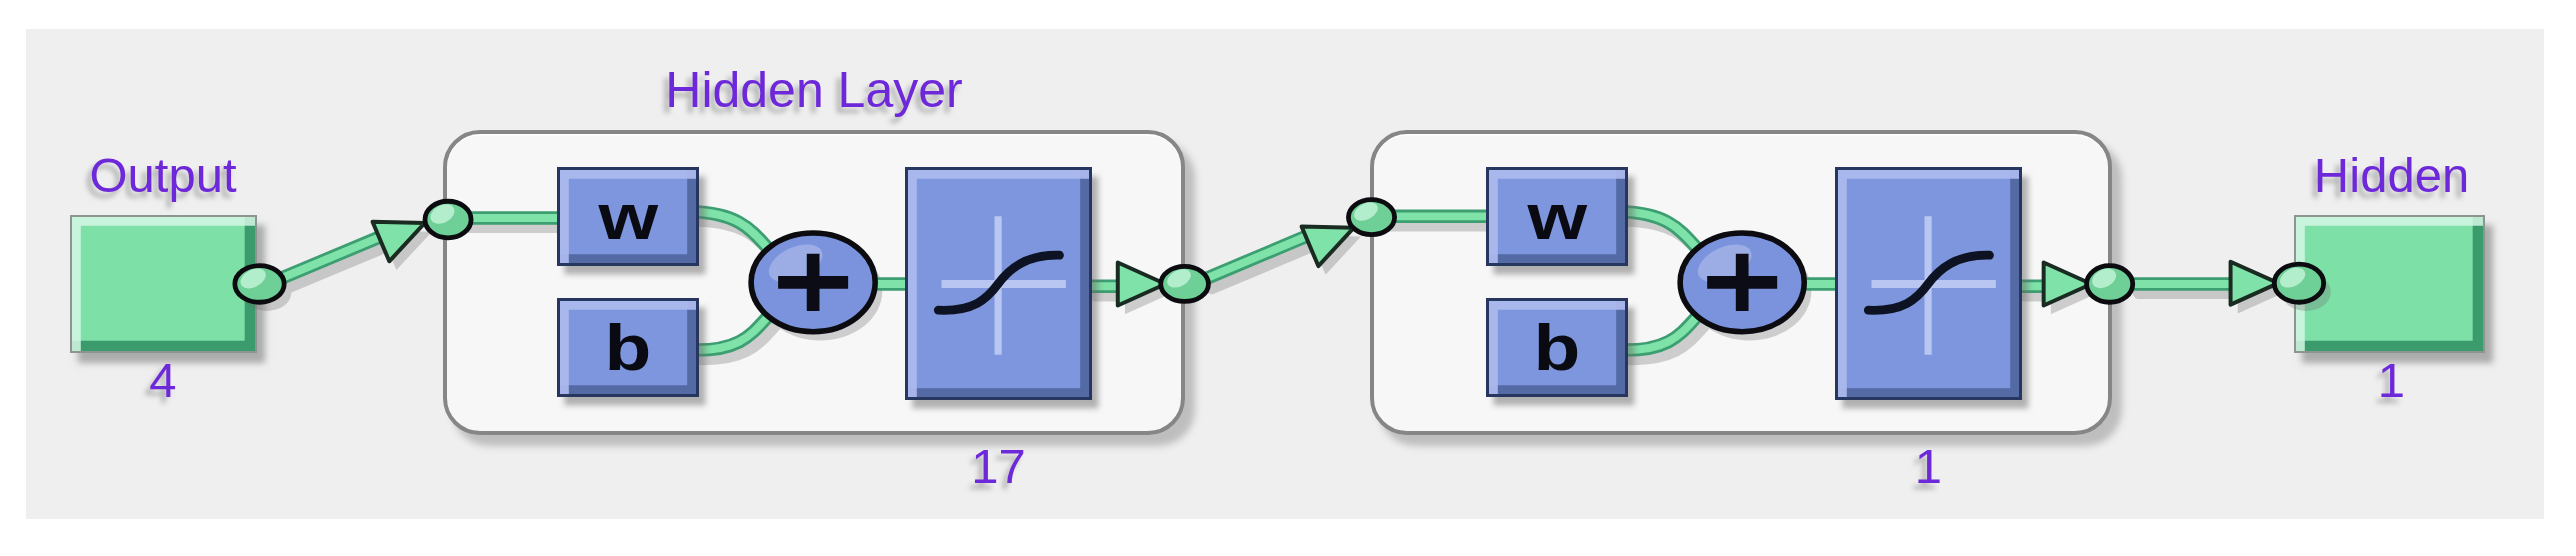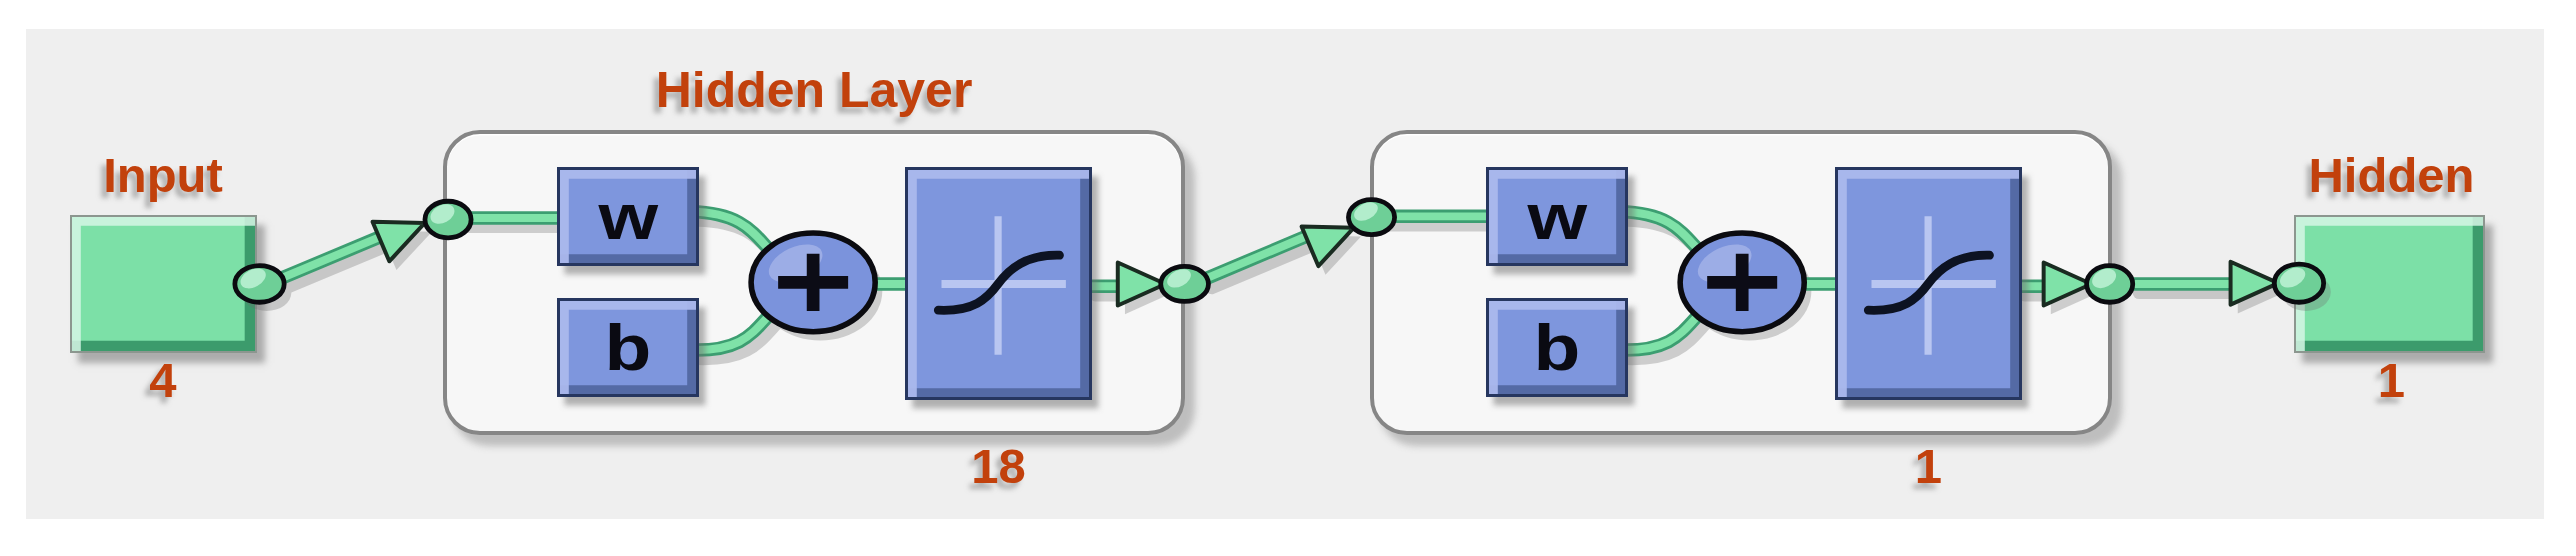--- a/index.html
+++ b/index.html
@@ -20,21 +20,21 @@
 
   .blk{position:absolute;box-sizing:border-box;background:#7e96dd;border:3.2px solid #26365f;
        display:flex;align-items:center;justify-content:center;
        box-shadow:7.2px 8.8px 5.6px rgba(105,105,105,.5),
                   inset 8.8px 8.8px 0 rgba(171,184,236,.95),
                   inset -8.8px -8.8px 0 rgba(80,101,159,.9);}
   .blkletter{font-weight:700;font-size:65px;line-height:1;color:#0a0a12;transform:scaleX(1.18);}
 
   .tf{position:absolute;left:0;top:0;width:181px;height:227px;}
 
-  .lbl{position:absolute;font-weight:700;color:#c2410c;text-align:center;line-height:1;
+  .lbl{position:absolute;font-weight:400;color:#6d28d9;text-align:center;line-height:1;
        text-shadow:-4.8px 5.6px 4.8px rgba(125,125,125,.55);}
   .title{font-size:50px;}
   .sz{font-size:49px;}
   .iolbl{font-size:49px;}
 
   svg.connections{position:absolute;left:0;top:0;width:2576px;height:556px;}
   .ce{fill:none;stroke:#3c9e71;stroke-width:17;stroke-linecap:round;}
   .cc{fill:none;stroke:#7fe2a8;stroke-width:10;stroke-linecap:round;}
   .ah{fill:#7fe2a8;stroke:#1a2b21;stroke-width:5;stroke-linejoin:round;}
   .shadowg{opacity:.3;}
@@ -173,24 +173,24 @@
     <span class="blkletter">b</span>
   </div>
   <div class="blk" style="left:1835px;top:167px;width:187px;height:233px">
     <svg class="tf" viewBox="0 0 227 285" preserveAspectRatio="none">
       <line x1="113" y1="58" x2="113" y2="232" stroke="#b9c6f1" stroke-width="9"></line>
       <line x1="42" y1="143" x2="198" y2="143" stroke="#b9c6f1" stroke-width="10"></line>
       <path d="M 38 176 C 82 178 99 162 113 143 C 127 124 148 106 190 107" stroke="#0d1322" stroke-width="11" fill="none" stroke-linecap="round"></path>
     </svg>
   </div>
 
-  <div class="lbl iolbl" style="left:46px;top:151px;width:234px">Input</div>
+  <div class="lbl iolbl" style="left:46px;top:151px;width:234px">Output</div>
   <div class="lbl sz" style="left:46px;top:356px;width:234px">4</div>
 
   <div class="lbl title" style="left:443px;top:65px;width:742px">Hidden Layer</div>
-  <div class="lbl sz" style="left:905px;top:442px;width:187px">18</div>
+  <div class="lbl sz" style="left:905px;top:442px;width:187px">17</div>
 
   <div class="lbl sz" style="left:1835px;top:442px;width:187px">1</div>
 
   <div class="lbl iolbl" style="left:2272px;top:151px;width:239px">Hidden</div>
   <div class="lbl sz" style="left:2272px;top:356px;width:239px">1</div>
 </div>
 
 
 </body></html>

